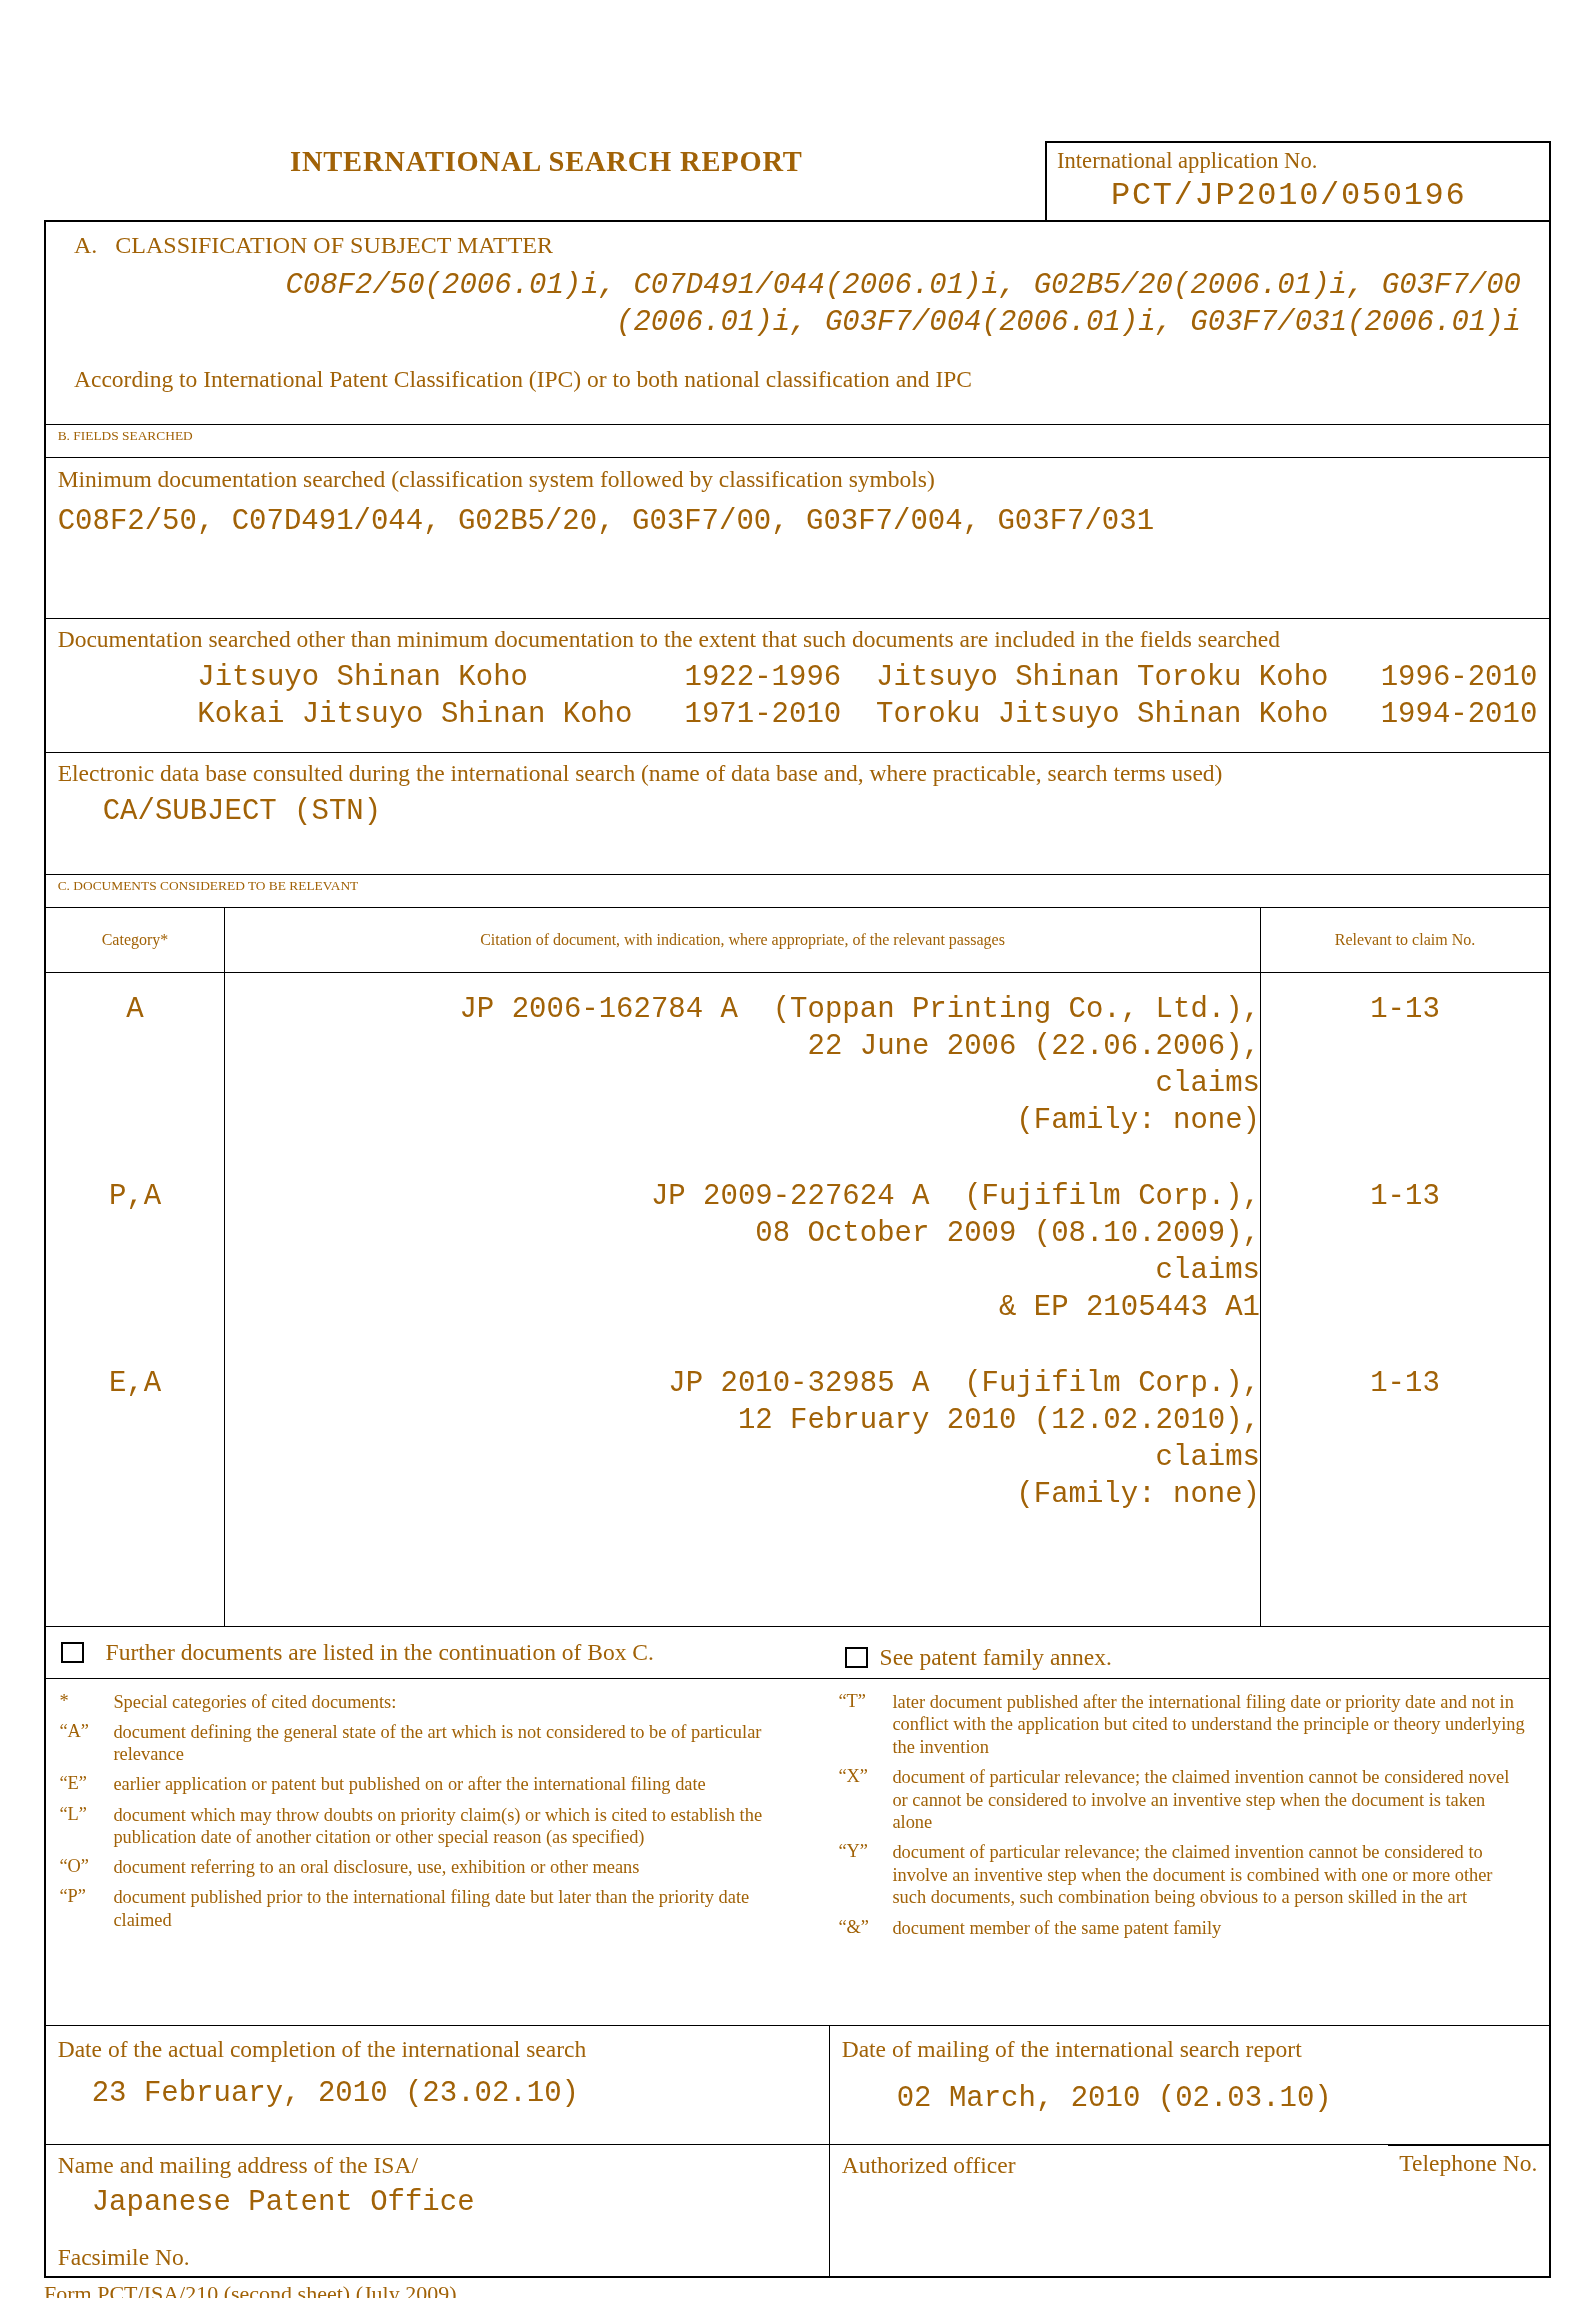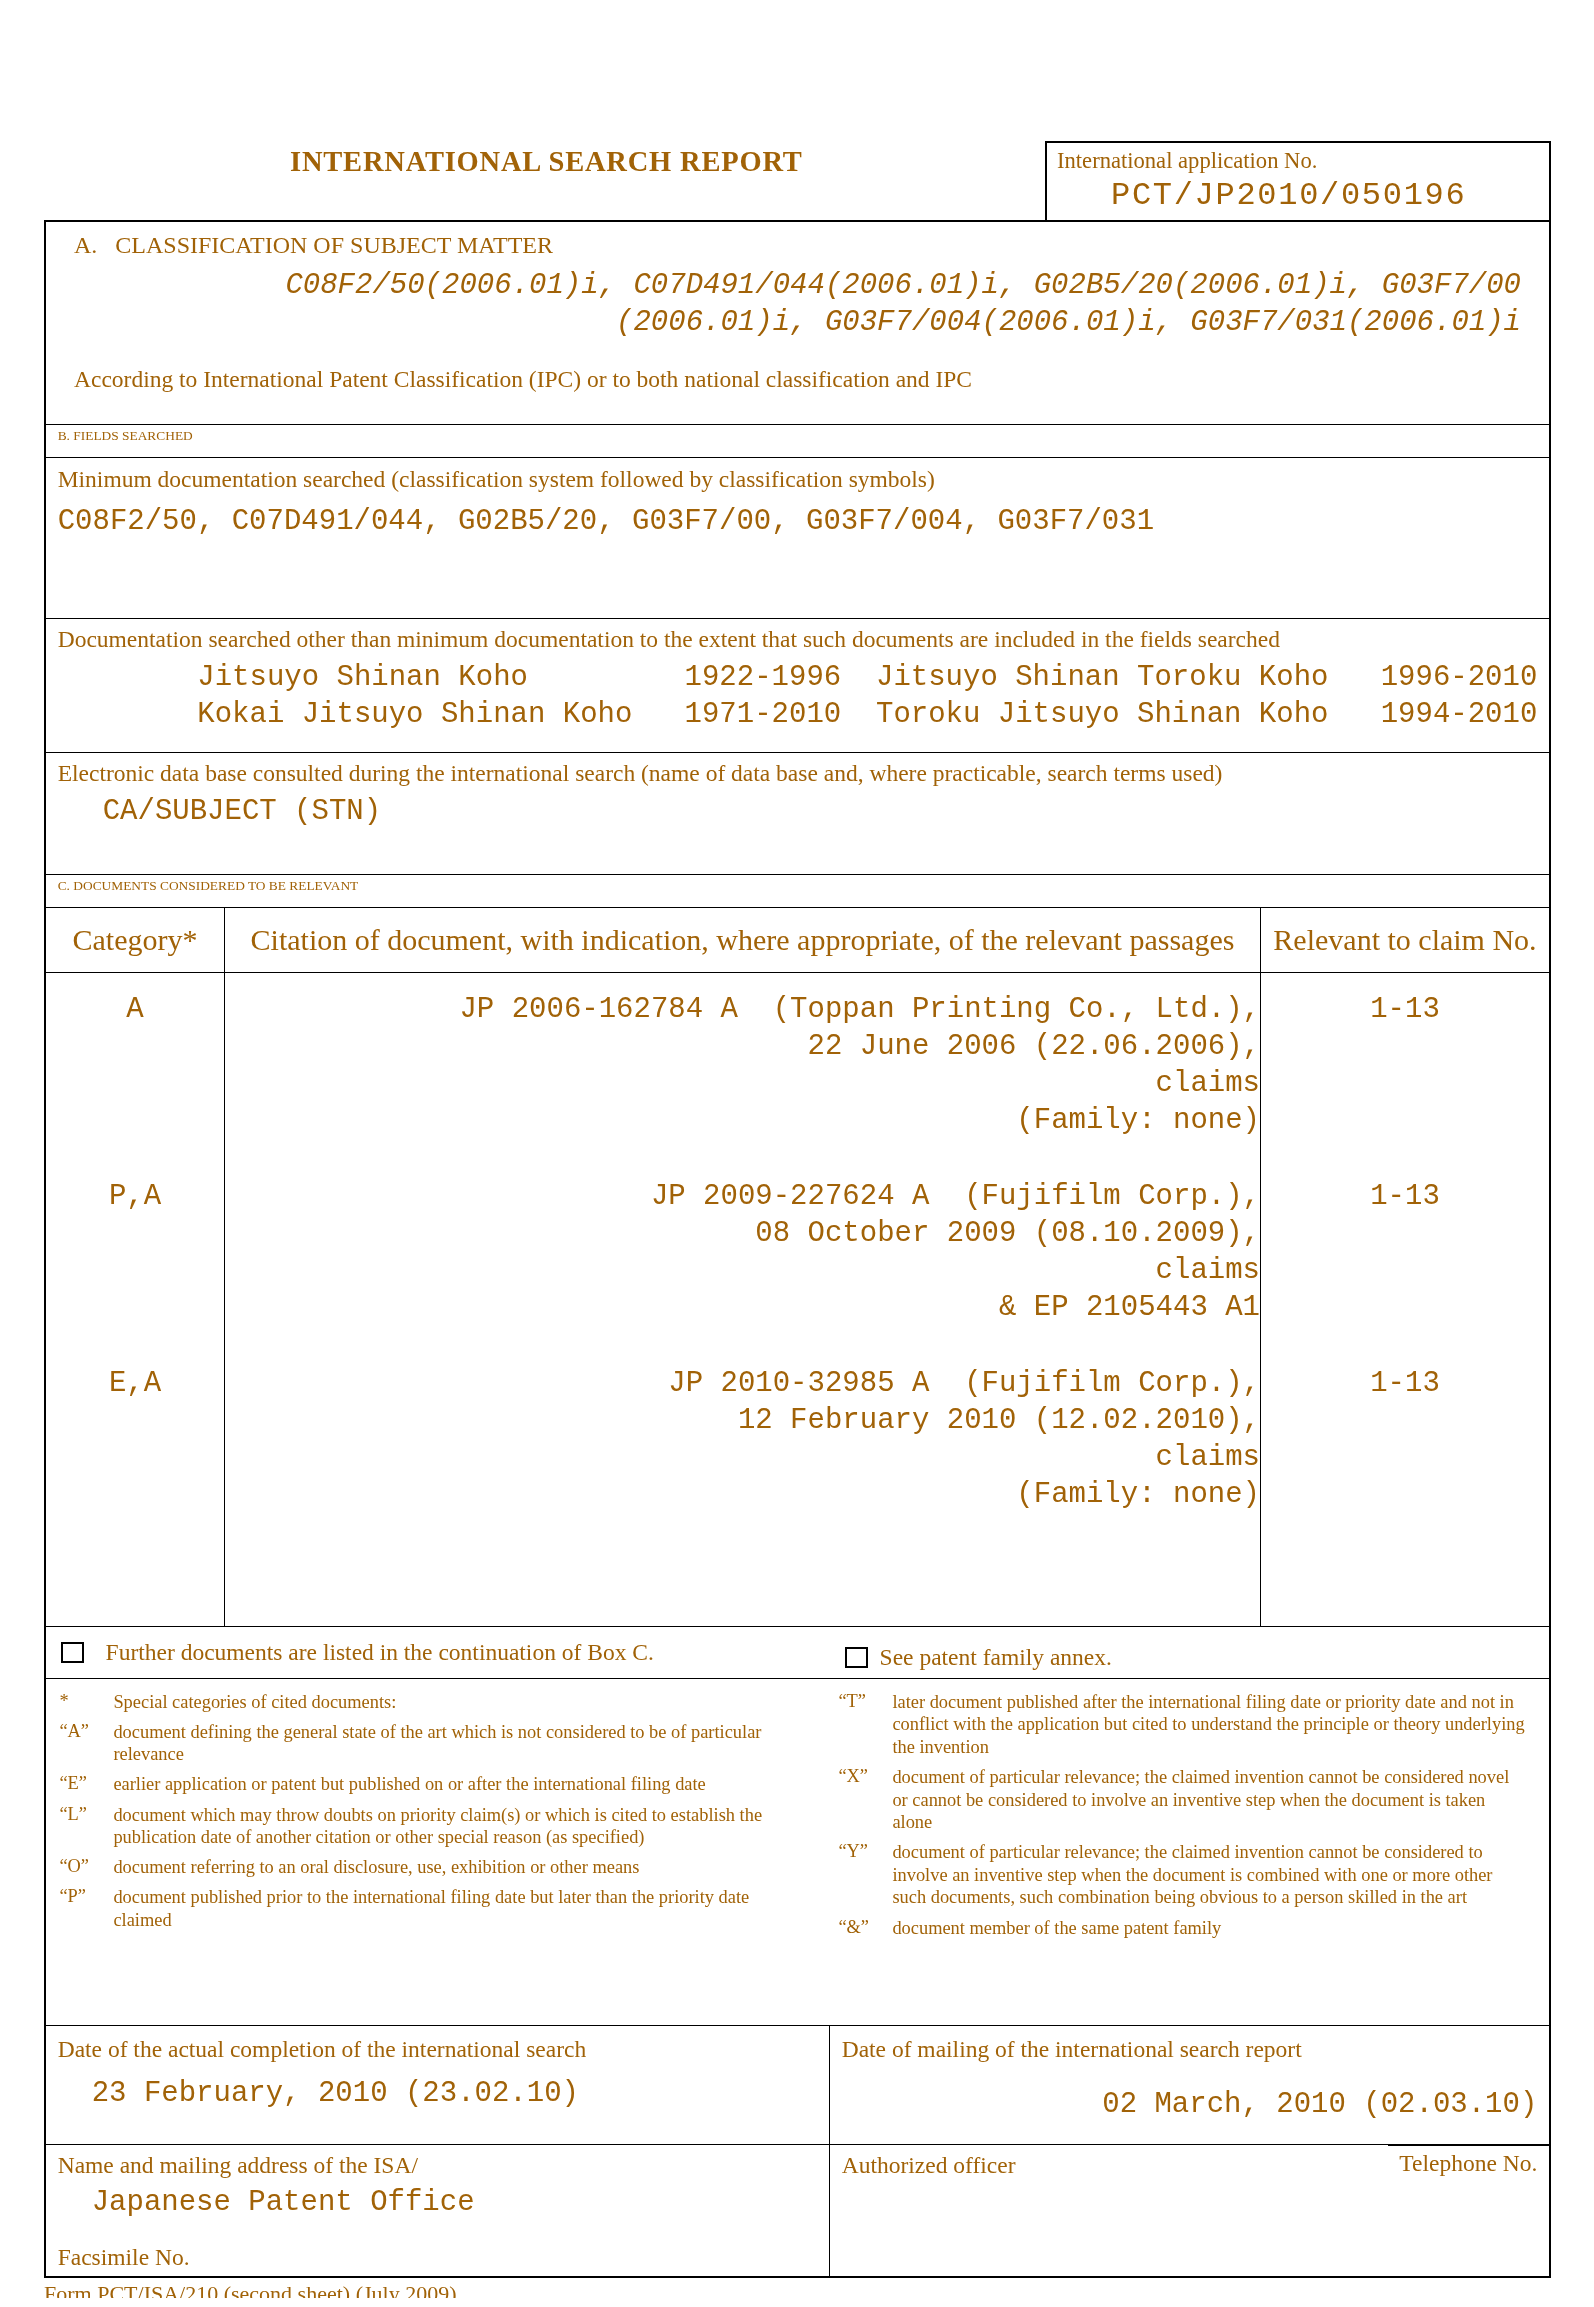--- a/index.html
+++ b/index.html
@@ -72,21 +72,21 @@
   .sec-mindoc .mono { margin-top: 10px; }
 
   .sec-otherdoc { height: 134px; padding: 6.7px 11.7px; }
   .sec-otherdoc .mono { margin-top: 6.7px; margin-left: 60px; }
 
   .sec-edb { height: 122px; padding: 6.7px 11.7px; }
   .sec-edb .mono { margin-top: 6.7px; margin-left: 45px; }
 
   
   .c-header { height: 65px; display: flex; align-items: stretch; }
-  .c-header > div { display: flex; align-items: center; justify-content: center; font-size: 30px; text-align: center; }
+  .c-header > div { display: flex; align-items: center; justify-content: center; font-size: 16px; text-align: center; }
   .c-col-cat { width: 179px; border-right: 1.7px solid #000; flex-shrink: 0; }
   .c-col-cit { flex: 1; border-right: 1.7px solid #000; }
   .c-col-rel { width: 288px; flex-shrink: 0; }
 
   .c-body { height: 654px; display: flex; flex-direction: column; }
   .c-body { border-top: 1.7px solid #000; }
   .c-row { display: flex; align-items: stretch; }
   .c-row > div { padding-bottom: 39px; }
   .c-row.first > div { padding-top: 18.4px; }
   .c-row .c-col-cat { text-align: center; }
@@ -116,21 +116,21 @@
   .lg-entry { display: flex; margin-bottom: 7.5px; }
   .lg-code { width: 54px; flex-shrink: 0; font-size: 18.4px; }
   .lg-text { flex: 1; font-size: 18.4px; line-height: 22.6px; padding-right: 11.7px; }
 
   
   .dates-row { height: 119px; display: flex; align-items: stretch; }
   .d-cell { padding: 10px 11.7px; }
   .d-left { width: 784px; flex-shrink: 0; border-right: 1.7px solid #000; }
   .d-right { flex: 1; }
   .d-left .mono { margin-top: 11.7px; margin-left: 34px; }
-  .d-right .mono { margin-top: 23px; margin-left: 55px; text-align: right; }
+  .d-right .mono { margin-top: 17px; margin-left: 55px; }
 
   
   .footer-row { height: 132px; display: flex; align-items: stretch; }
   .f-left { width: 784px; flex-shrink: 0; border-right: 1.7px solid #000; display: flex; flex-direction: column; padding: 6.7px 11.7px 0 11.7px; }
   .f-left .mono { margin-top: 5px; margin-left: 34px; }
   .f-spacer { flex: 1; }
   .f-facsimile { padding-bottom: 5px; }
   .f-right { flex: 1; display: flex; flex-direction: row; }
   .f-officer { flex: 1; padding: 6.7px 11.7px; }
   .f-telephone { border-top: 1.7px solid #000; height: 35px; padding: 4.2px 11.7px; }

